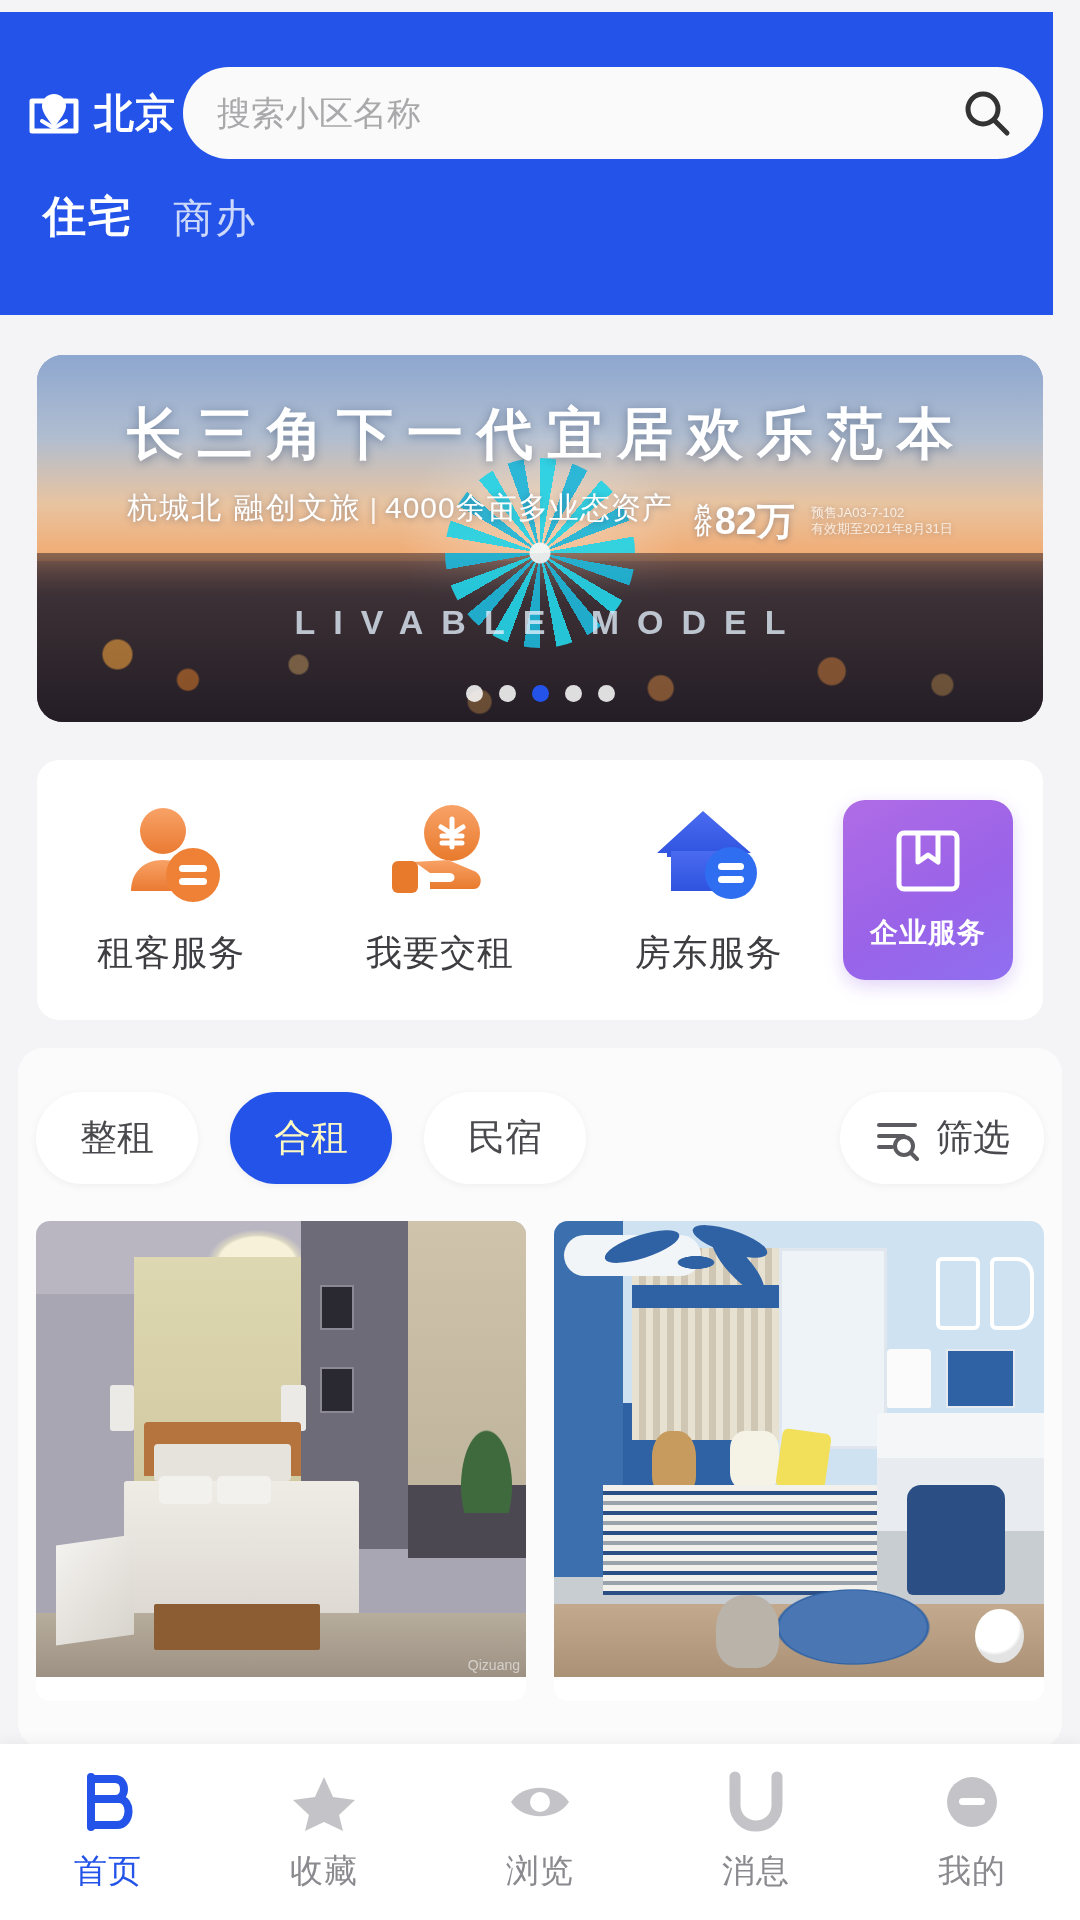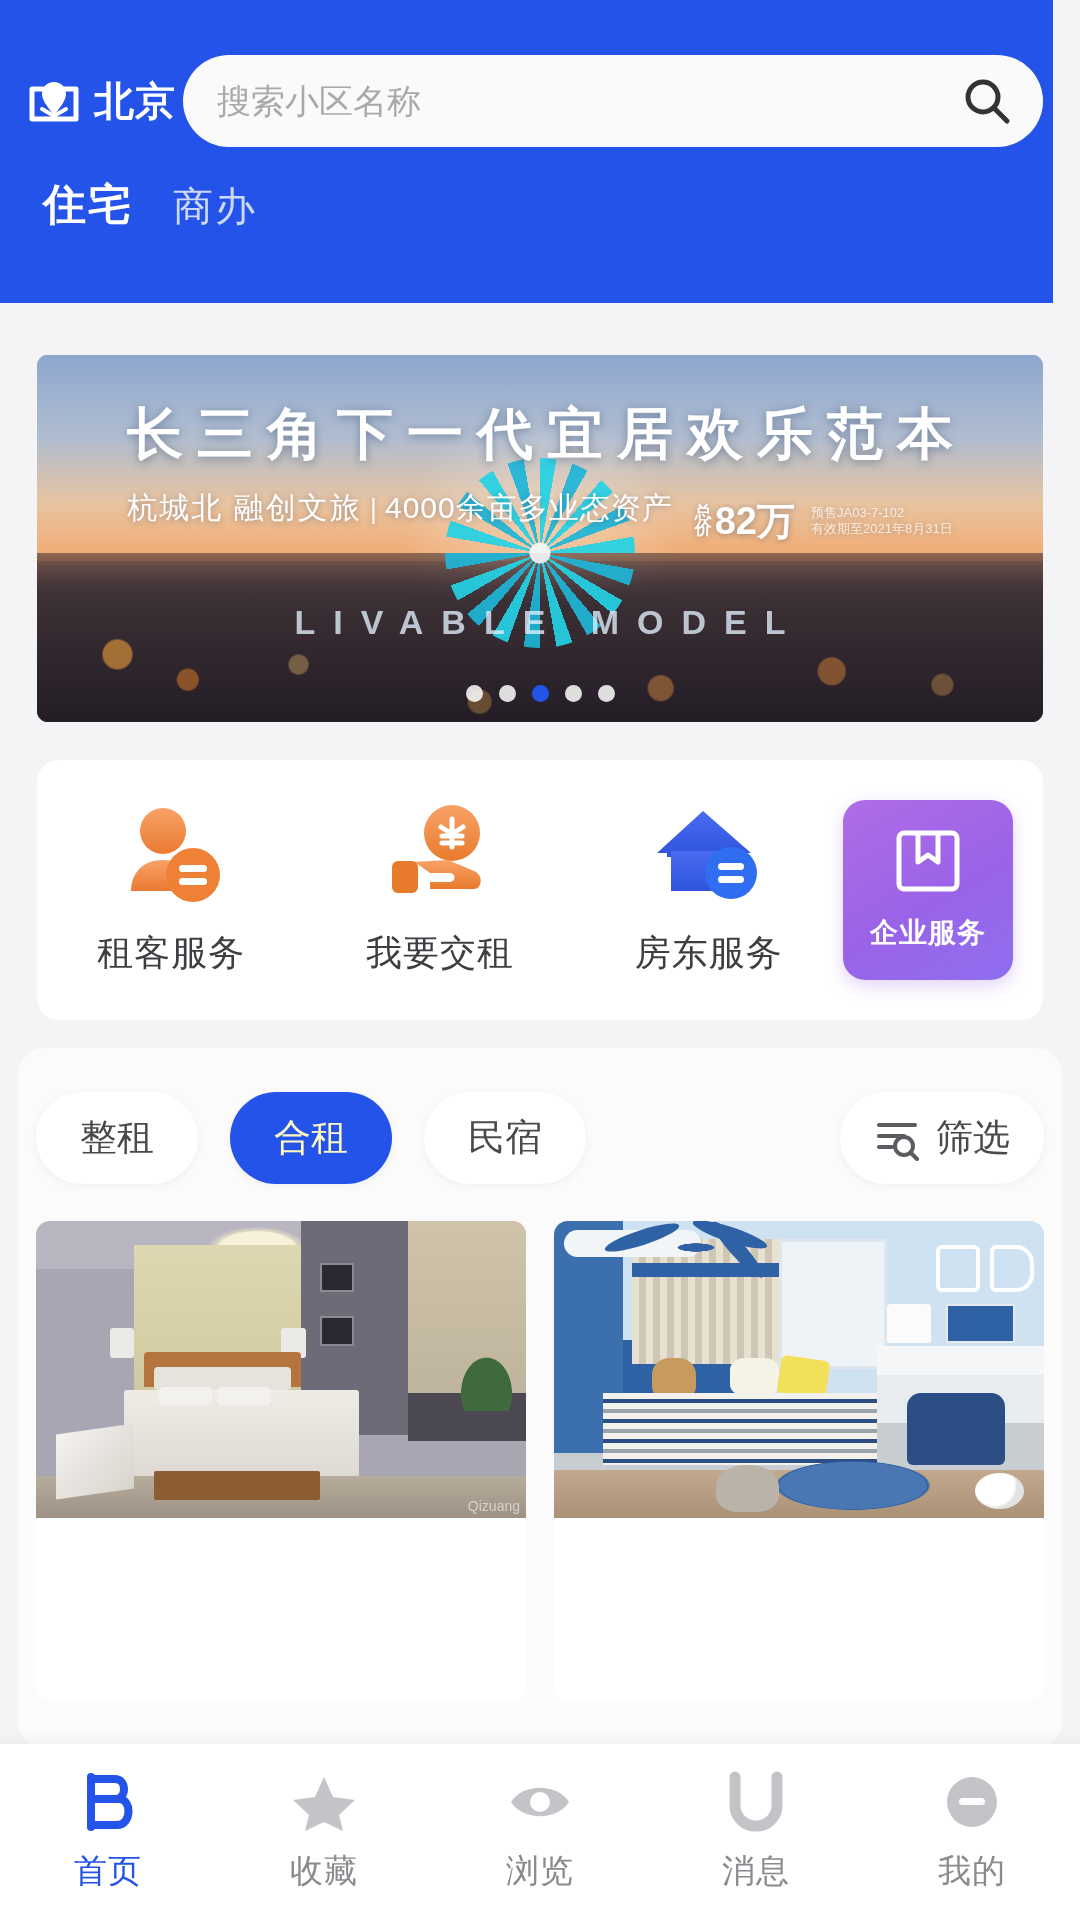--- a/index.html
+++ b/index.html
@@ -6,21 +6,21 @@
   html,body { width:1080px; height:1920px; }
   body {
     font-family:"Liberation Sans","DejaVu Sans",sans-serif;
     background:#f4f4f6;
     overflow:hidden;
     position:relative;
   }
 
   
   .header{
-    position:absolute; top:0; left:0; width:1053px; height:303px;
+    position:absolute; top:12px; left:0; width:1053px; height:303px;
     background:#2353e8;
     z-index:5;
   }
   .header-top{
     position:absolute; top:55px; left:0; width:1080px; height:92px;
     display:flex; align-items:center;
   }
   .loc{
     display:flex; align-items:center; gap:14px;
     margin-left:28px; width:155px; flex:none;
@@ -66,21 +66,21 @@
 
   
   .body{
     position:absolute; top:303px; left:0; width:1080px; height:1441px;
     background:#f4f4f6;
   }
 
   
   .banner{
     position:absolute; top:52px; left:37px; width:1006px; height:367px;
-    border-radius:11px; overflow:hidden;
+    border-radius:26px; overflow:hidden;
     background:linear-gradient(180deg,#7e99c6 0%,#a7b4cb 26%,#d6bda8 40%,#f0a372 52%,#5d4e56 66%,#2b2630 100%);
   }
   .banner-sky{
     position:absolute; top:0; left:0; width:100%; height:56%;
     background:linear-gradient(180deg,#8ea7cf 0%,#b0bdd0 40%,#e8c4a1 72%,#f2a96f 100%);
   }
   .banner-ground{
     position:absolute; bottom:0; left:0; width:100%; height:46%;
     background:linear-gradient(180deg,rgba(60,45,50,.55) 0%,#3a2f34 30%,#241d26 100%);
   }
@@ -209,21 +209,21 @@
   .filter-icon{ width:46px; height:46px; flex:none; }
 
   .cards{
     position:absolute; top:173px; left:18px; width:1008px;
     display:flex; gap:28px;
   }
   .pcard{
     width:490px; height:480px; background:#ffffff; border-radius:14px;
     overflow:hidden; position:relative;
   }
-  .pimg{ width:100%; height:297px; position:relative; overflow:hidden; }
+  .pimg{ width:100%; height:456px; position:relative; overflow:hidden; }
 
   
   .ph1{
     position:absolute; inset:0;
     background:
       linear-gradient(180deg,#b9b6c2 0 16%, #a9a6b4 16% 100%);
   }
   .ph1 .wall-y{ position:absolute; left:20%; top:8%; width:34%; height:56%; background:linear-gradient(180deg,#ded8b2,#cfc79e); }
   .ph1 .wall-g{ position:absolute; left:54%; top:0; width:22%; height:72%; background:#6e6b78; }
   .ph1 .wall-r{ position:absolute; left:76%; top:0; width:24%; height:66%; background:linear-gradient(180deg,#cfc3ab,#bdb29b); }

